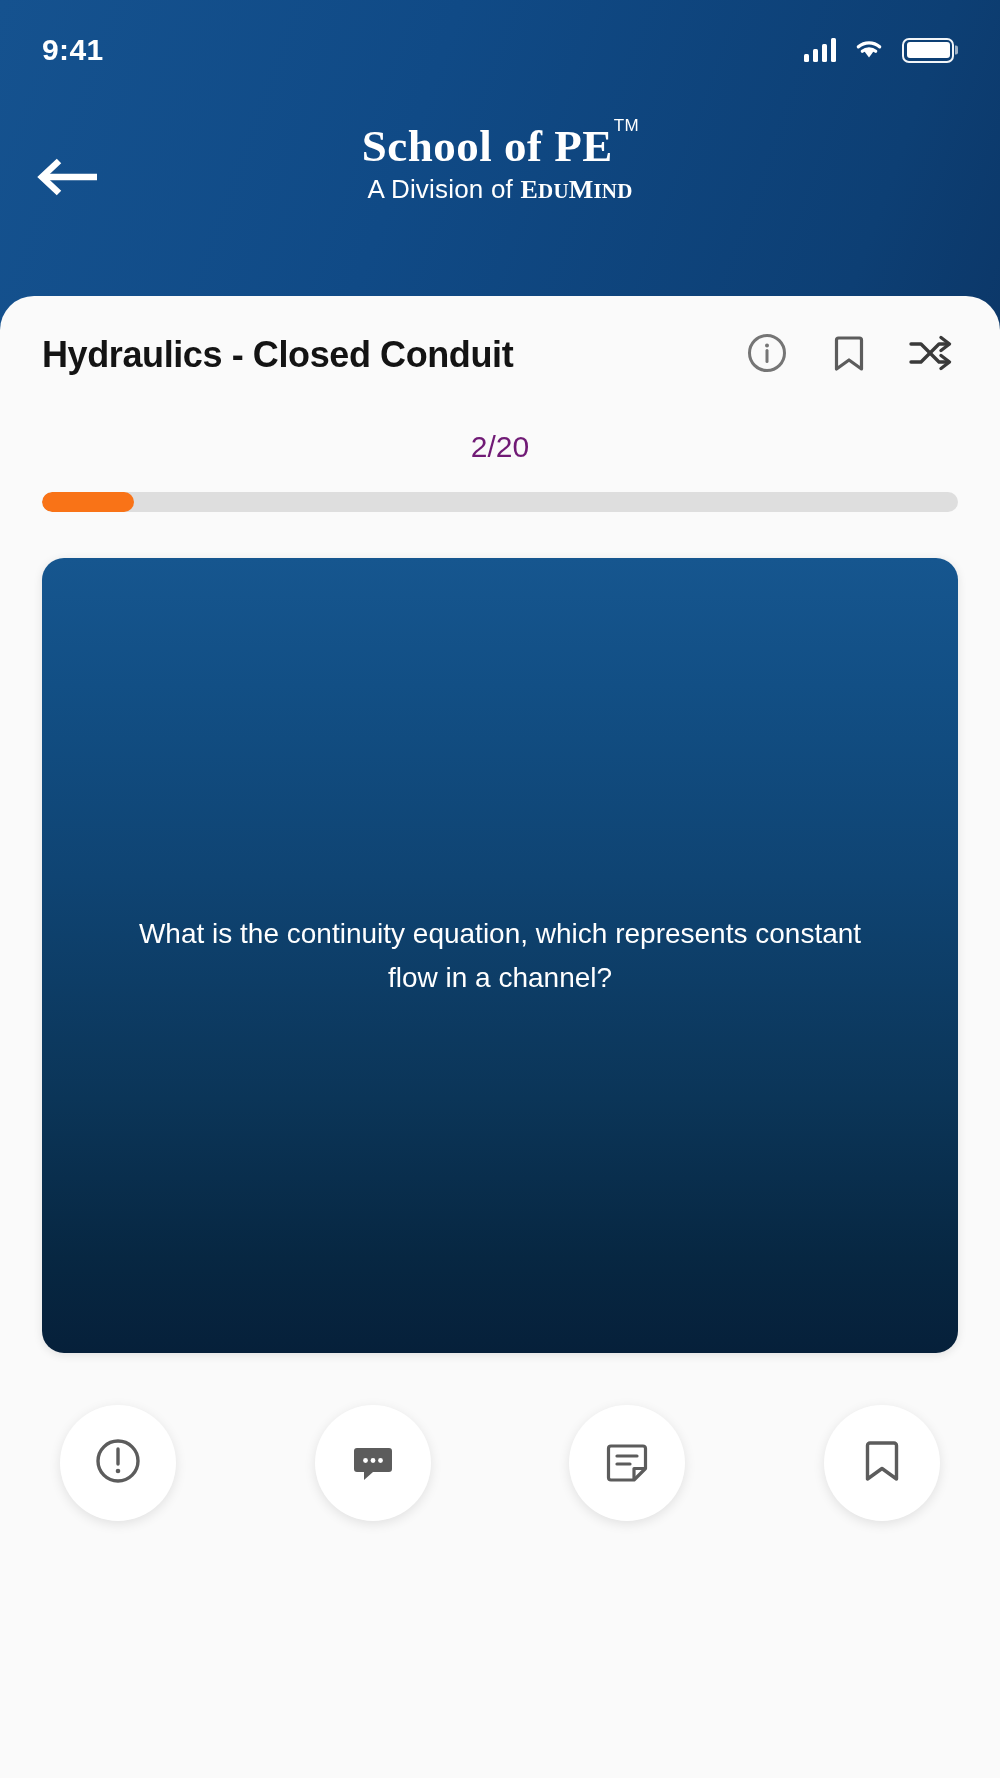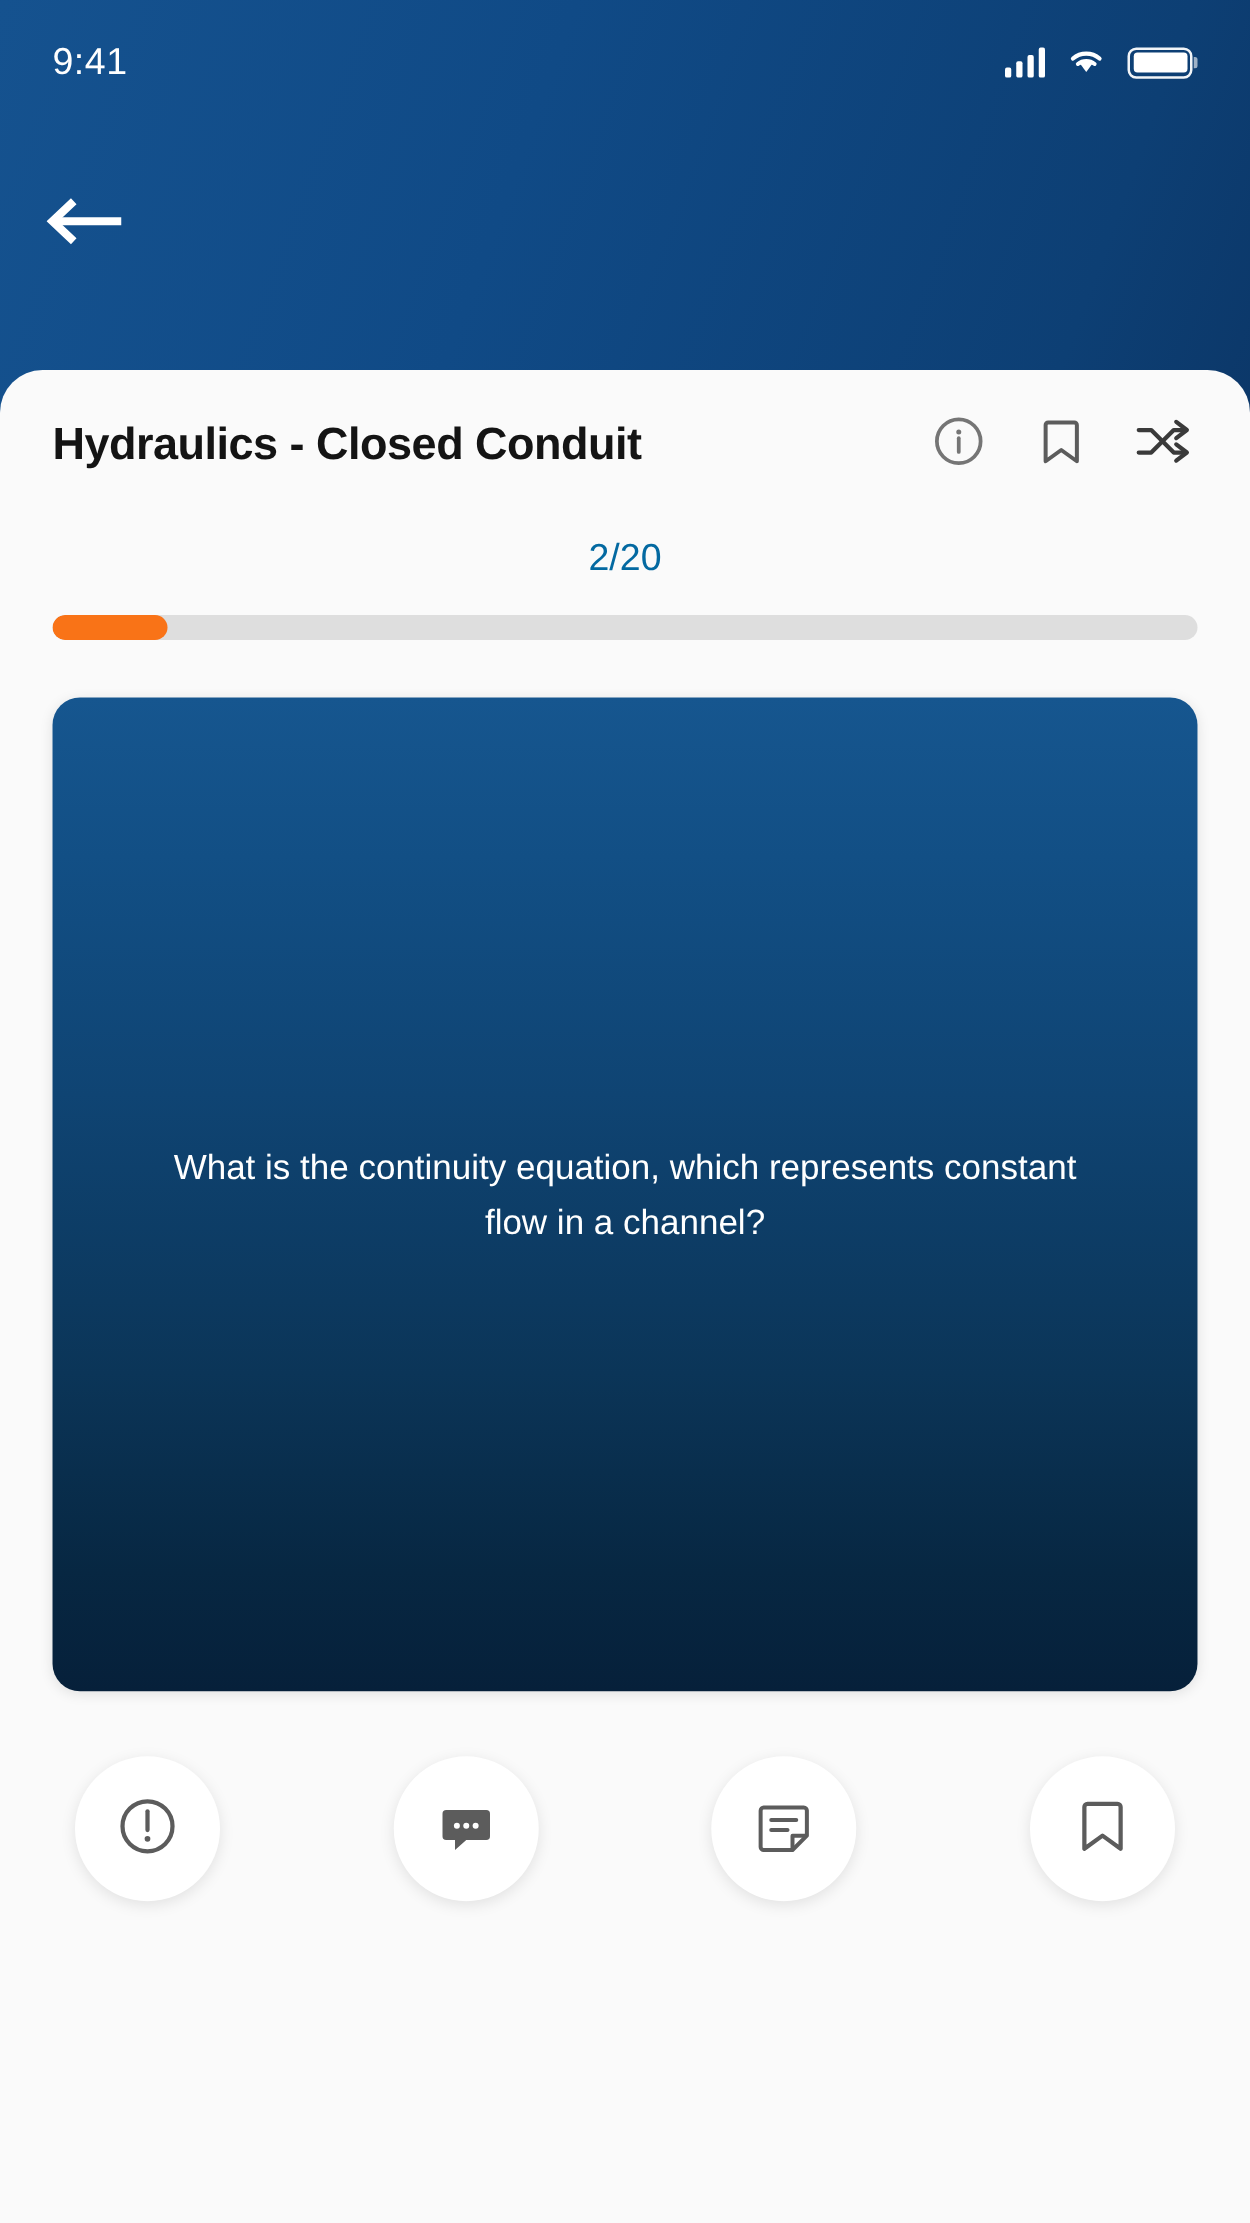--- a/index.html
+++ b/index.html
@@ -26,21 +26,21 @@
     top: 0; left: 0; right: 0;
     height: 100px;
     display: flex;
     align-items: center;
     justify-content: space-between;
     padding: 0 46px 0 42px;
     color: #ffffff;
   }
   #status-time {
     font-size: 30px;
-    font-weight: normal;
+    font-weight: bold;
     letter-spacing: 0.4px;
   }
   #status-icons {
     display: flex;
     align-items: center;
     gap: 17px;
   }
   .cell-bars {
     display: flex;
     align-items: flex-end;
@@ -178,21 +178,21 @@
     height: 46px;
     display: flex;
     align-items: center;
     justify-content: center;
     cursor: pointer;
   }
 
   #progress-count {
     text-align: center;
     font-size: 30px;
-    color: #0369a1;
+    color: #701a75;
     margin-top: 52px;
     font-weight: normal;
   }
 
   #progress-track {
     margin-top: 28px;
     height: 20px;
     background: #dedede;
     border-radius: 10px;
     overflow: hidden;
@@ -271,20 +271,24 @@
     </div>
   </div>
 
   <div id="brand-header">
     <div id="back-button">
       <svg width="62" height="42" viewBox="0 0 62 42">
         <path d="M60 21 H8" stroke="#ffffff" stroke-width="6.5" stroke-linecap="butt"></path>
         <path d="M22 5 L5 21 L22 37" stroke="#ffffff" stroke-width="6.5" fill="none" stroke-linejoin="miter" stroke-linecap="butt"></path>
       </svg>
     </div>
+    <div id="brand-block">
+      <div id="brand-title"><span>School of PE</span><span id="brand-tm">TM</span></div>
+      <div id="brand-sub"><span>A Division of </span><span class="smallcaps"><span>E</span><span class="lc">DU</span><span>M</span><span class="lc">IND</span></span></div>
+    </div>
   </div>
 
   <div id="sheet">
 
     <div id="title-row">
       <div id="deck-title">Hydraulics - Closed Conduit</div>
       <div id="title-actions">
 
         <div class="hdr-icon-btn">
           <span>

